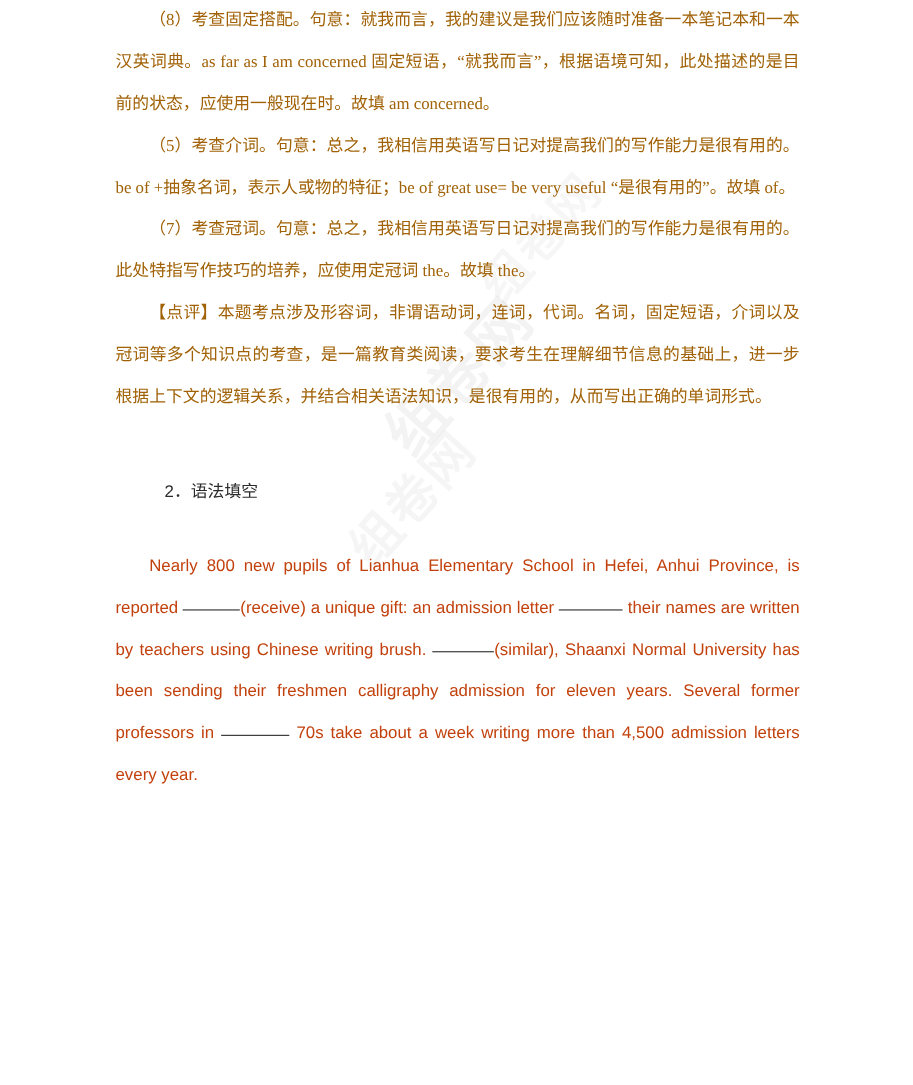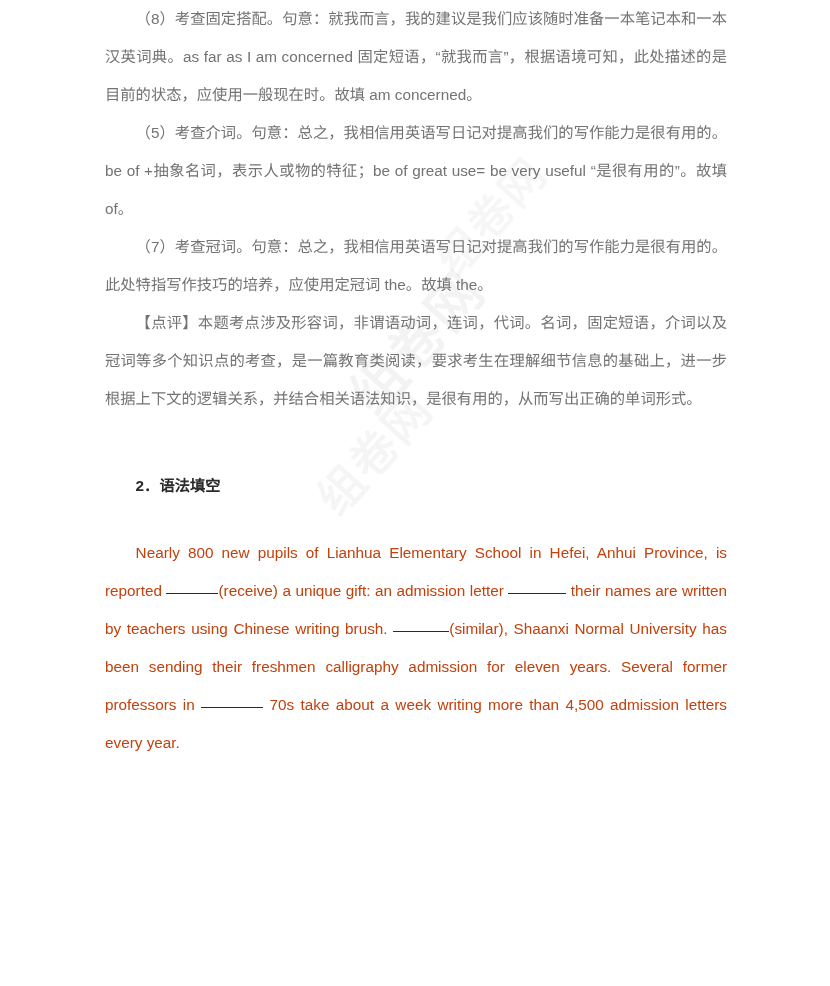--- a/index.html
+++ b/index.html
@@ -73,37 +73,38 @@
     z-index: 2;
   }
 
   p.para {
     margin: 0;
     font-size: 15.3px;
     line-height: 38px;
     text-align: justify;
     text-justify: inter-ideograph;
     text-indent: 2em;
-    color: #737373;
+    color: #a16207;
     word-break: break-word;
+    font-family: Liberation Serif, serif;
   }
 
   
   .blk-p8  { margin-top: 82px; }
   .blk-p9  { margin-top: 28px; }
   .blk-p10 { margin-top: 28px; }
   .blk-pj  { margin-top: 28px; }
 
   .section-title {
-    margin: 0;
+    margin: 14px;
     margin-top: 52px;
     font-size: 15.3px;
     line-height: 32px;
     text-indent: 2em;
-    font-weight: 700;
+    font-weight: 400;
     color: #2b2b2b;
   }
 
   .passage {
     margin: 0;
     margin-top: 32px;
     font-size: 15.3px;
     line-height: 38px;
     text-align: justify;
     text-indent: 2em;

